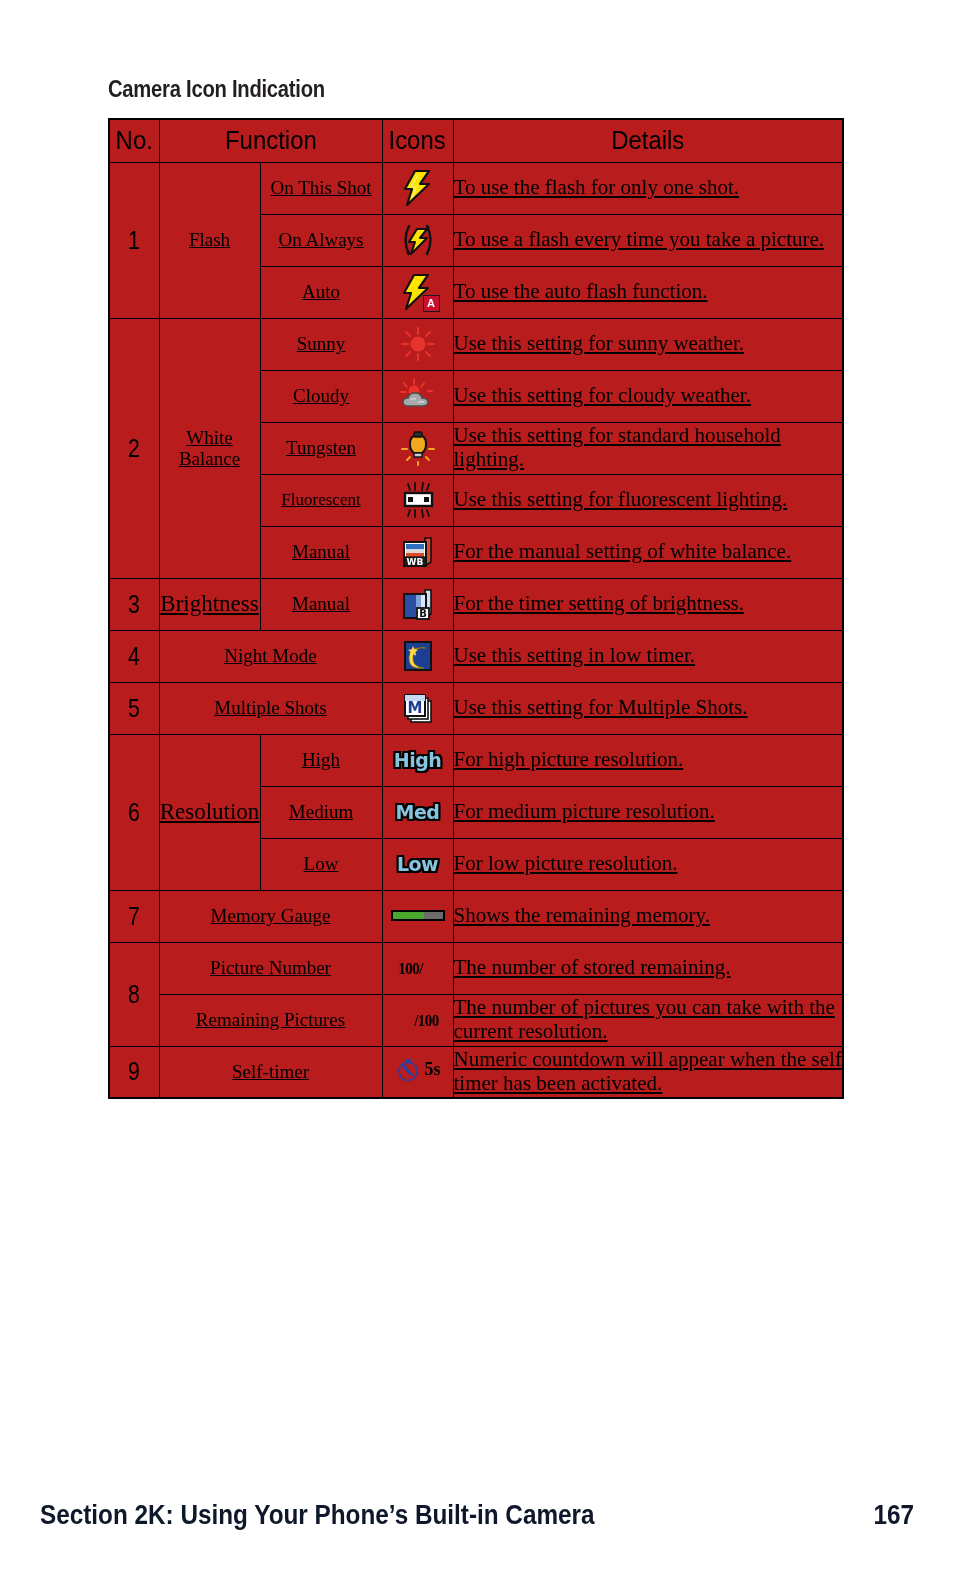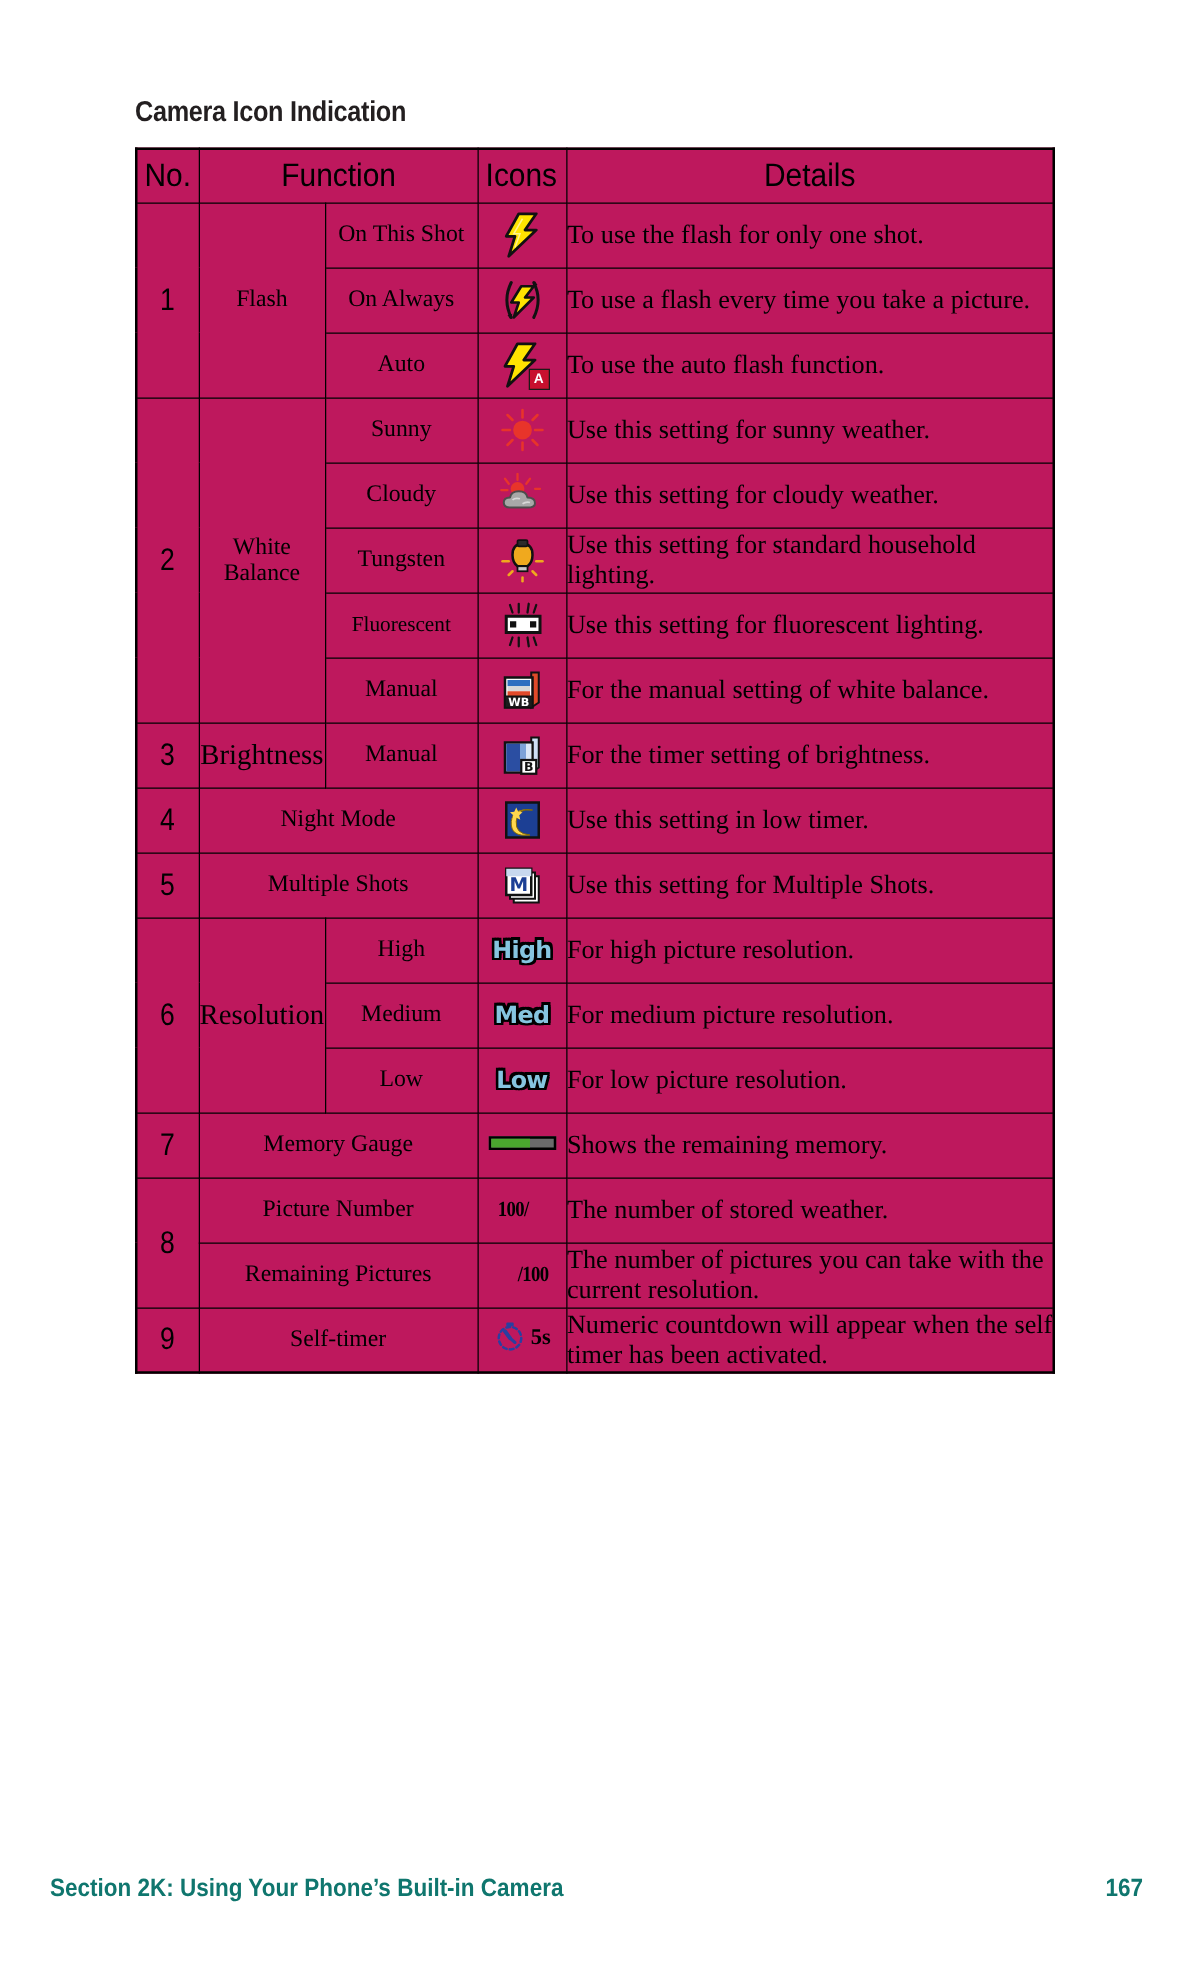--- a/index.html
+++ b/index.html
@@ -43,21 +43,22 @@
   .tbl-wrap {
     position: absolute;
     left: 108px;
     top: 118px;
     width: 734px;
   }
   table.icon-table {
     border-collapse: collapse;
     width: 734px;
     table-layout: fixed;
-    background: #be185d;
+    background: #b91c1c;
+    text-decoration: underline;
   }
   table.icon-table td, table.icon-table th {
     border: 1px solid #000;
     padding: 0;
     vertical-align: middle;
     box-sizing: border-box;
   }
   table.icon-table {
     border: 2px solid #000;
   }
@@ -228,22 +229,22 @@
 
   
   .footer {
     position: absolute;
     left: 40px;
     right: 40px;
     top: 1500px;
     height: 30px;
     font-family: "Liberation Sans", sans-serif;
     font-weight: bold;
-    font-size: 20px;
-    color: #0f766e;
+    font-size: 27px;
+    color: #0f172a;
     display: flex;
     justify-content: space-between;
     align-items: flex-start;
   }
   .footer .f-left  { transform: scaleX(0.9); transform-origin: left center; white-space: nowrap; }
   .footer .f-right { transform: scaleX(0.9); transform-origin: right center; white-space: nowrap; }
 </style>
 </head>
 <body>
 
@@ -500,21 +501,21 @@
           </td>
           <td class="det">Shows the remaining memory.</td>
         </tr>
 
         <tr class="r-std">
           <td class="num" rowspan="2"><span>8</span></td>
           <td class="fn" colspan="2"><span>Picture Number</span></td>
           <td class="icon">
             <span class="picnum left">100/</span>
           </td>
-          <td class="det">The number of stored weather.</td>
+          <td class="det">The number of stored remaining.</td>
         </tr>
         <tr class="r-std">
           <td class="fn" colspan="2"><span>Remaining Pictures</span></td>
           <td class="icon">
             <span class="picnum right">/100</span>
           </td>
           <td class="det">The number of pictures you can take with the current resolution.</td>
         </tr>
 
         <tr class="r-std">

